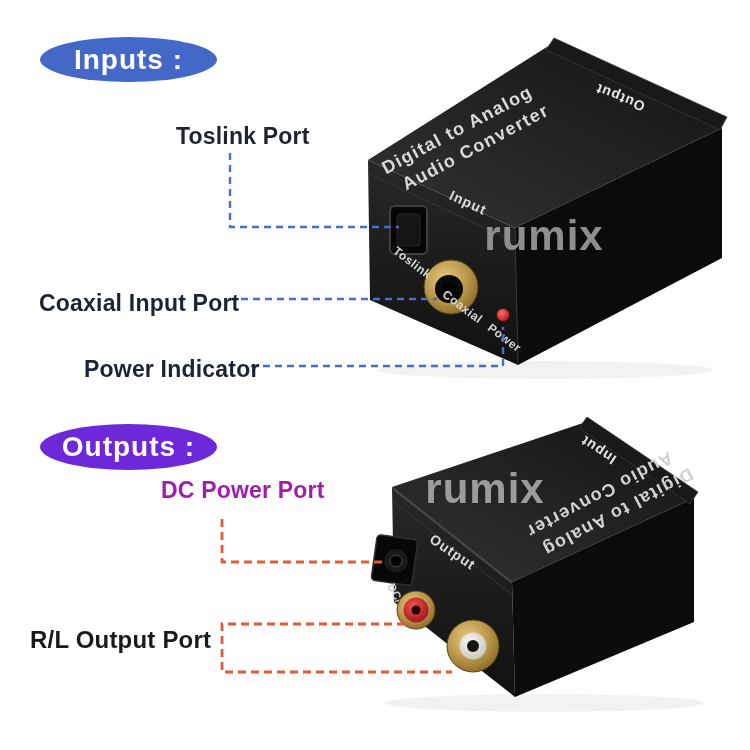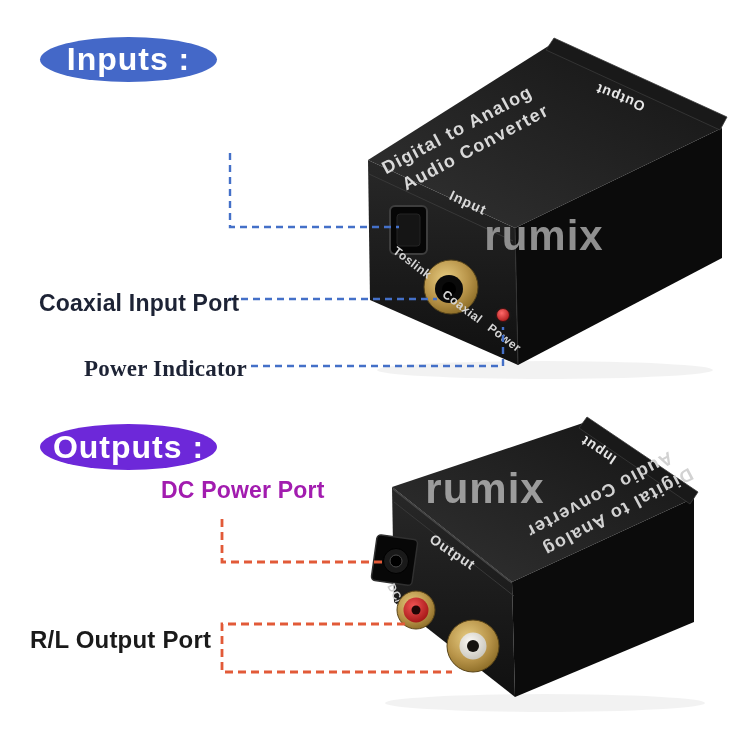--- a/index.html
+++ b/index.html
@@ -3,32 +3,32 @@
 <meta charset="utf-8">
 <style>
   html,body{margin:0;padding:0;background:#fff;}
   .stage{
     position:relative;width:750px;height:750px;background:#ffffff;
     overflow:hidden;font-family:"Liberation Sans",sans-serif;
   }
   .stage svg{position:absolute;left:0;top:0;}
   .badge{
     position:absolute;display:flex;align-items:center;justify-content:center;
-    color:#fff;font-weight:700;font-size:32px;border-radius:50%;
+    color:#fff;font-weight:700;font-size:28px;border-radius:50%;
     letter-spacing:1px;white-space:nowrap;
   }
   #badge-inputs{left:40px;top:37px;width:177px;height:45px;background:#4468C8;}
   #badge-outputs{left:40px;top:424px;width:177px;height:46px;background:#6d28d9;}
   .callout{
     position:absolute;font-weight:700;font-size:23px;color:#1d2335;
     white-space:nowrap;letter-spacing:0.2px;
   }
   #lbl-toslink{left:176px;top:123px;}
   #lbl-coaxial{left:39px;top:290px;text-align:center;}
-  #lbl-power{left:84px;top:356px;font-family:Liberation Serif, serif;}
+  #lbl-power{left:84px;top:356px;}
   #lbl-dc{left:161px;top:477px;color:#a21caf;}
   #lbl-rl{left:30px;top:626px;color:#1a1a1a;font-size:24px;}
   text{font-family:"Liberation Sans",sans-serif;}
 </style>
 </head>
 <body>
 
 <div class="stage">
 
   <svg width="750" height="750" viewBox="0 0 750 750">
@@ -138,18 +138,19 @@
     </g>
     <g fill="none" stroke="#E25A38" stroke-width="2.8" stroke-dasharray="8 5">
       <path d="M222 519 V562 H382"></path>
       <path d="M405 624 H222 V672 H452"></path>
     </g>
   </svg>
 
   <div class="badge" id="badge-inputs">Inputs :</div>
   <div class="badge" id="badge-outputs">Outputs :</div>
 
+  <div class="callout" id="lbl-toslink">Toslink Port</div>
   <div class="callout" id="lbl-coaxial">Coaxial Input Port</div>
   <div class="callout" id="lbl-power">Power Indicator</div>
   <div class="callout" id="lbl-dc">DC Power Port</div>
   <div class="callout" id="lbl-rl">R/L Output Port</div>
 
 </div>
 
 </body></html>

